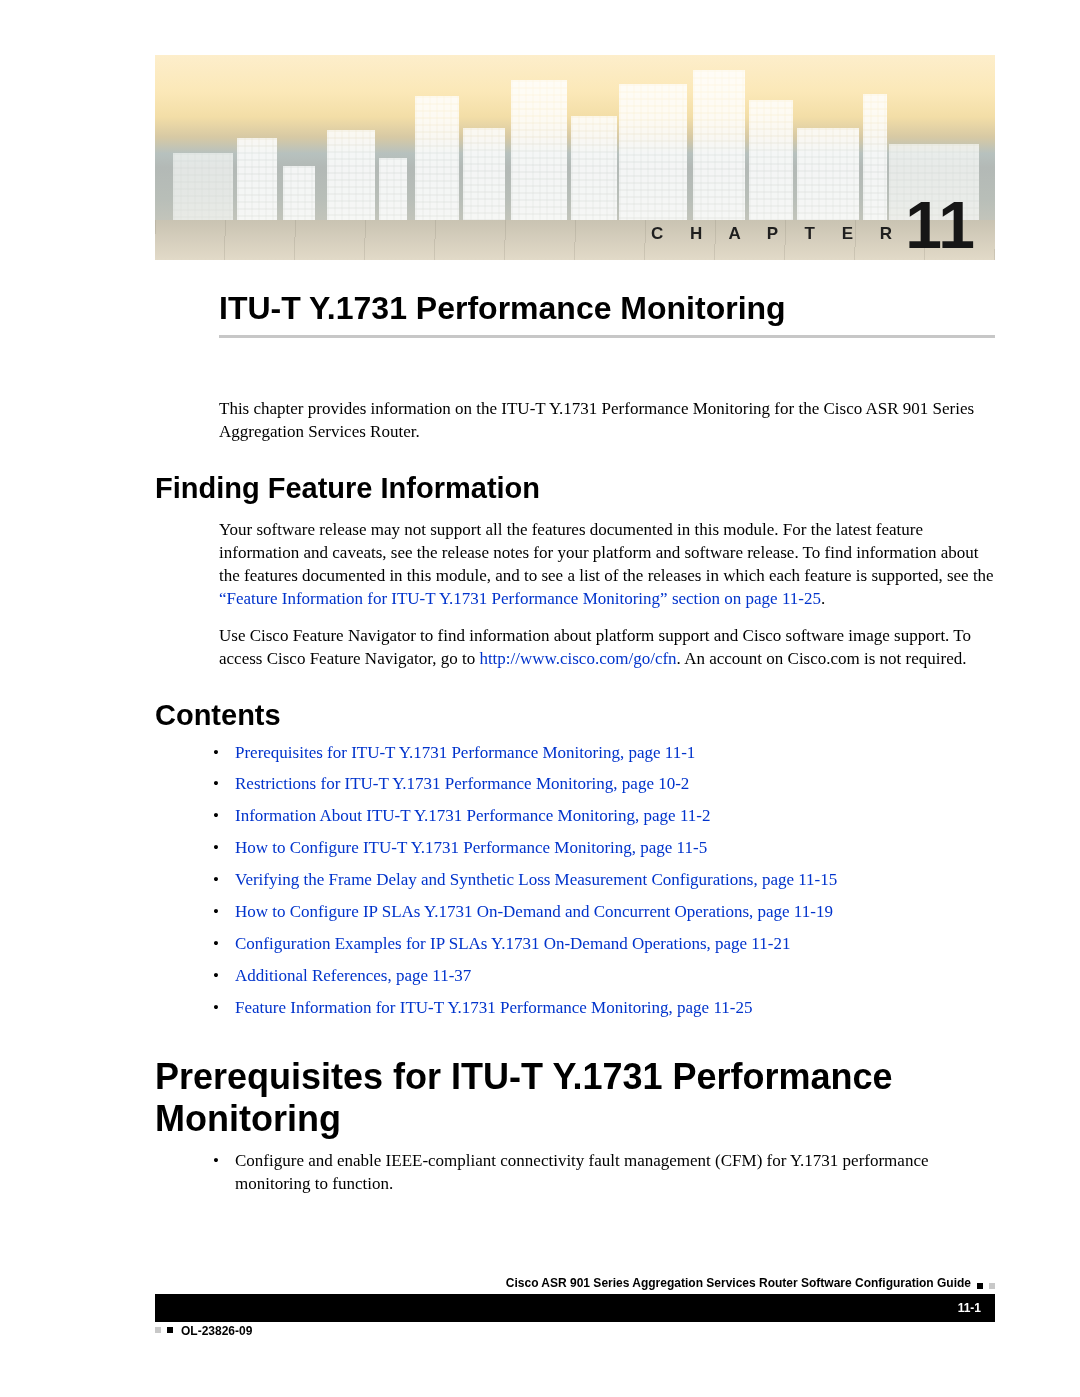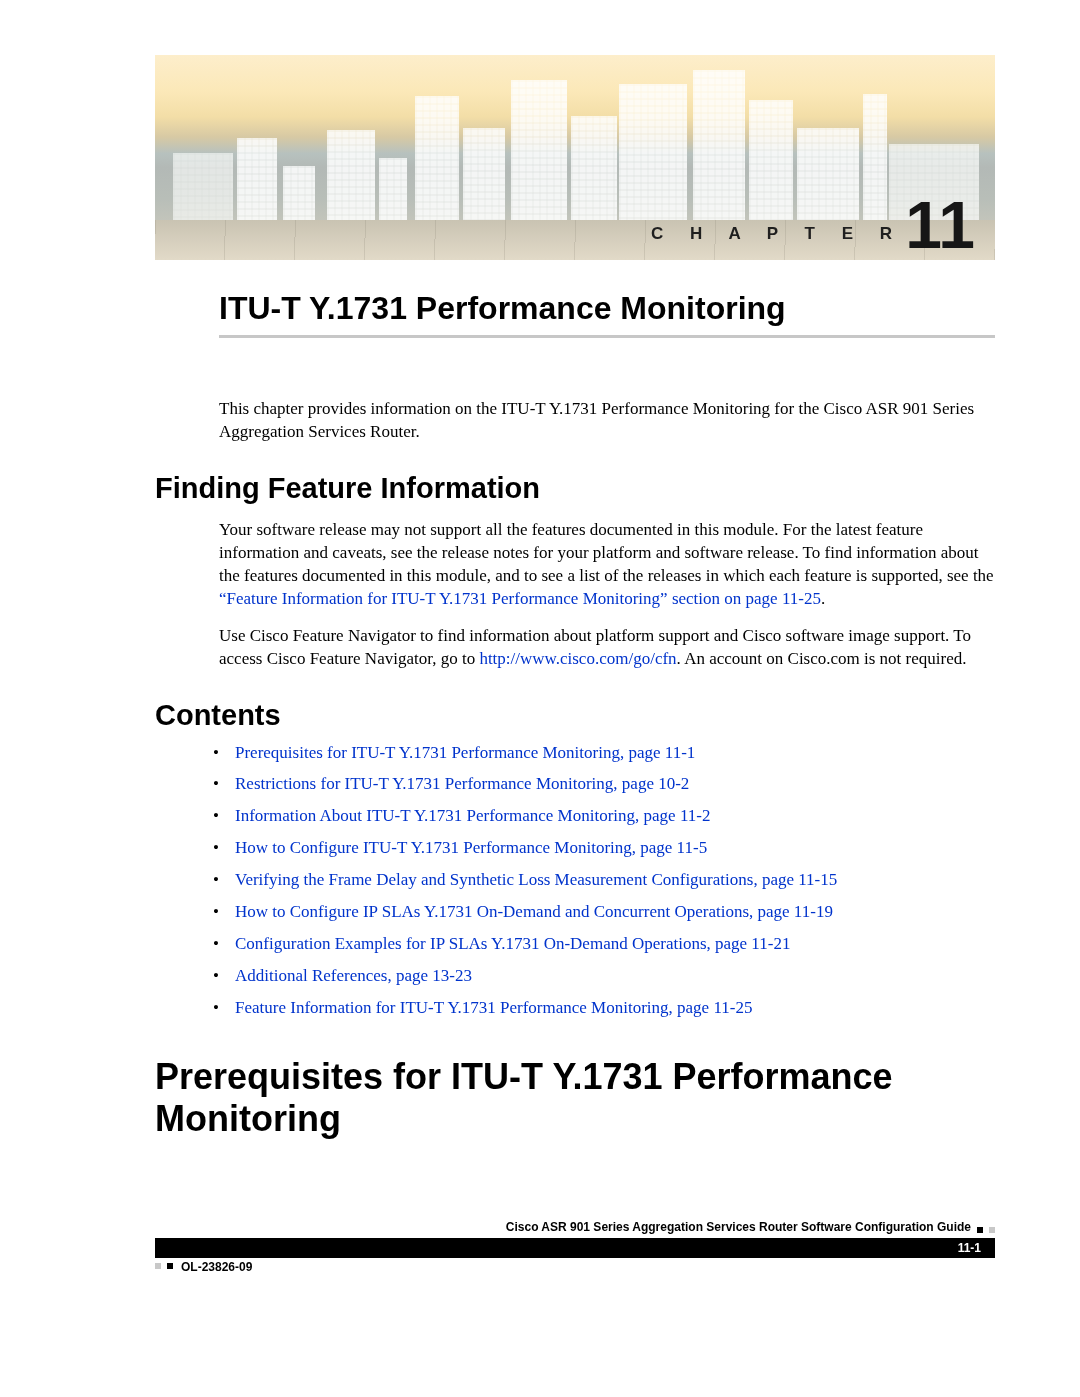--- a/index.html
+++ b/index.html
@@ -176,21 +176,21 @@
   }
   .foot-title {
     font-family: Arial, Helvetica, sans-serif;
     font-weight: 700;
     font-size: 12px;
     padding-bottom: 2px;
   }
   .sq { width: 6px; height: 6px; background: #000; margin-bottom: 3px; }
   .sq.lite { background: #c8c8c8; }
   .foot-bar {
-    height: 20px;
+    height: 28px;
     background: #000;
     color: #fff;
     display: flex;
     justify-content: space-between;
     align-items: center;
     font-family: Arial, Helvetica, sans-serif;
     font-weight: 700;
     font-size: 12px;
     padding: 0 14px;
     margin-top: 2px;
@@ -248,25 +248,28 @@
 
   <h2 class="section">Contents</h2>
   <ul class="toc body-block">
     <li><a class="link" href="#">Prerequisites for ITU-T Y.1731 Performance Monitoring, page 11-1</a></li>
     <li><a class="link" href="#">Restrictions for ITU-T Y.1731 Performance Monitoring, page 10-2</a></li>
     <li><a class="link" href="#">Information About ITU-T Y.1731 Performance Monitoring, page 11-2</a></li>
     <li><a class="link" href="#">How to Configure ITU-T Y.1731 Performance Monitoring, page 11-5</a></li>
     <li><a class="link" href="#">Verifying the Frame Delay and Synthetic Loss Measurement Configurations, page 11-15</a></li>
     <li><a class="link" href="#">How to Configure IP SLAs Y.1731 On-Demand and Concurrent Operations, page 11-19</a></li>
     <li><a class="link" href="#">Configuration Examples for IP SLAs Y.1731 On-Demand Operations, page 11-21</a></li>
-    <li><a class="link" href="#">Additional References, page 13-23</a></li>
+    <li><a class="link" href="#">Additional References, page 11-37</a></li>
     <li><a class="link" href="#">Feature Information for ITU-T Y.1731 Performance Monitoring, page 11-25</a></li>
   </ul>
 
   <h2 class="section big">Prerequisites for ITU-T Y.1731 Performance Monitoring</h2>
+  <ul class="plain body-block">
+    <li>Configure and enable IEEE-compliant connectivity fault management (CFM) for Y.1731 performance monitoring to function.</li>
+  </ul>
 
   <div class="footer">
     <div class="foot-title-row">
       <span class="foot-title">Cisco ASR 901 Series Aggregation Services Router Software Configuration Guide</span>
       <div class="sq"></div>
       <div class="sq lite"></div>
     </div>
     <div class="foot-bar">
       <span></span>
       <span>11-1</span>

